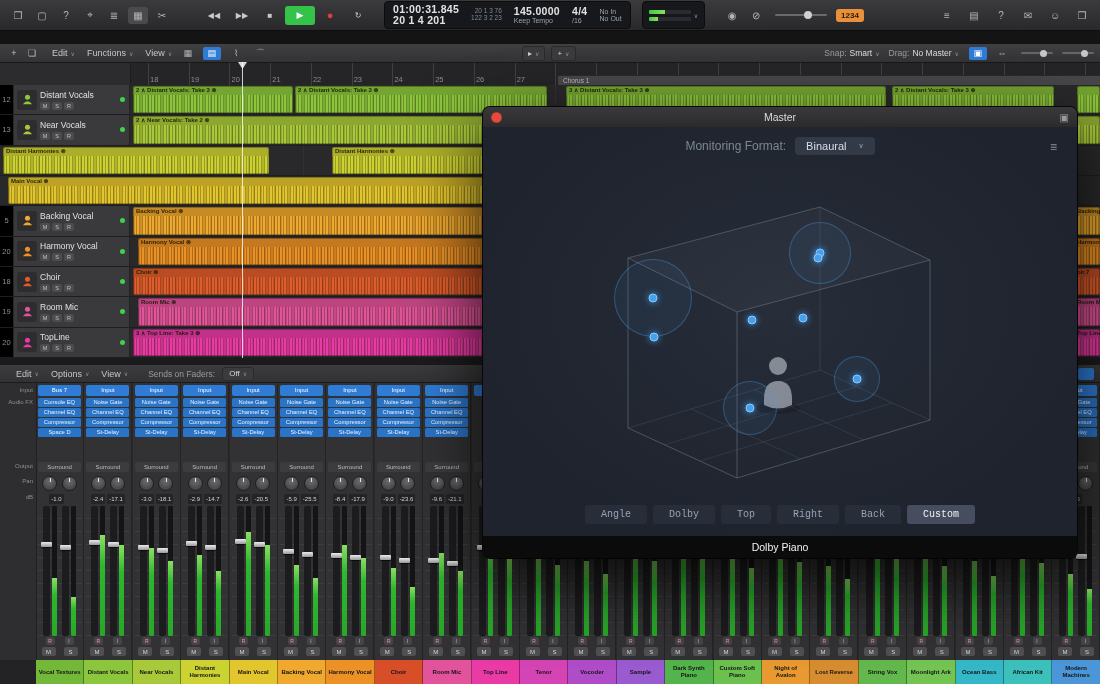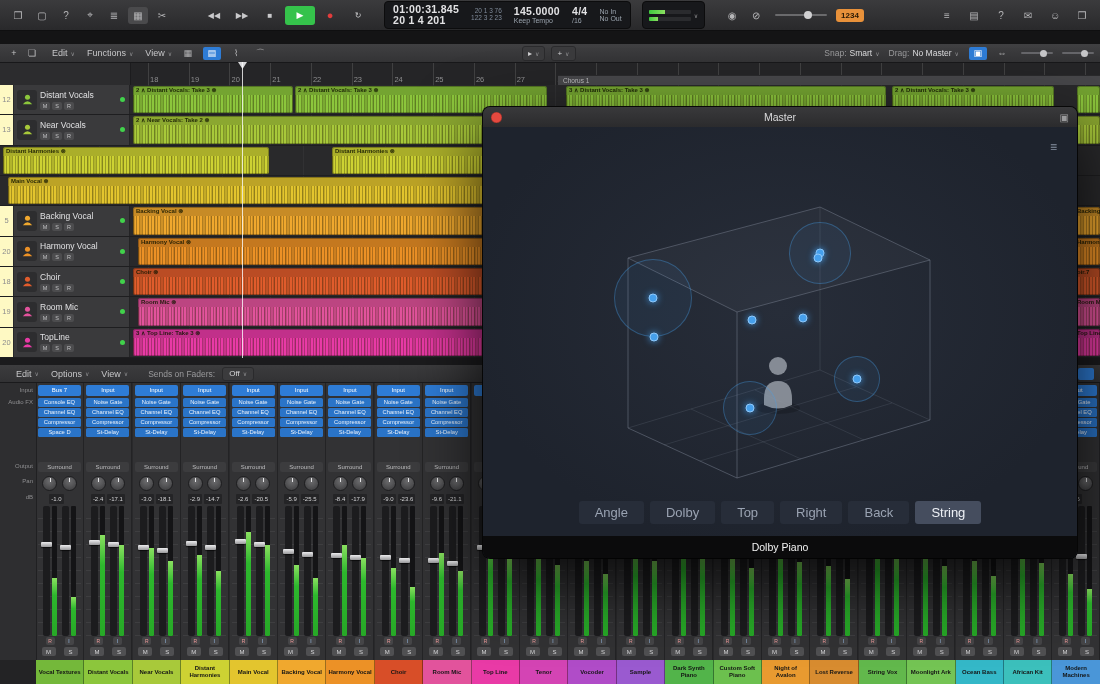--- a/index.html
+++ b/index.html
@@ -66,21 +66,21 @@
          background-position:18px 0;}
   .tick{position:absolute;bottom:1px;font-size:7.5px;color:#8e8e90;transform:translateX(2px);}
   .marker{position:absolute;bottom:0;left:428px;right:0;height:9px;background:#47474a;color:#bdbdbf;
           font-size:6.5px;line-height:9px;padding-left:5px;border-top:1px solid #2a2a2c;}
 
   
   .tracks{position:absolute;top:85px;left:0;right:0;height:273px;display:flex;flex-direction:column;background:#28282a;}
   .trow{flex:1;display:flex;border-bottom:1px solid #1e1e20;box-sizing:border-box;min-height:0;}
   .thead{width:130px;background:#3a3a3c;border-right:1px solid #232325;display:flex;align-items:center;gap:3px;box-sizing:border-box;}
   .tnum{width:13px;align-self:stretch;display:flex;align-items:center;justify-content:center;font-size:7.5px;
-        color:#8c8c8e;background:#fef9c3;border-right:1px solid #28282a;}
+        color:#8c8c8e;background:#000000;border-right:1px solid #28282a;}
   .ticon{width:20px;height:20px;border-radius:3px;background:#2d2d2f;display:flex;align-items:center;justify-content:center;flex:none;}
   .ticon svg{width:13px;height:13px;}
   .tmain{flex:1;min-width:0;overflow:hidden;}
   .tname{font-size:8.5px;color:#e0e0e2;white-space:nowrap;overflow:hidden;}
   .tmsr{display:flex;gap:2px;margin-top:2px;}
   .tmsr b{width:10px;height:8px;background:#4c4c4e;border-radius:2px;font-size:5.5px;color:#c2c2c4;
           display:flex;align-items:center;justify-content:center;font-weight:normal;}
   .tdot{width:5px;height:5px;border-radius:50%;background:#41d24b;margin:0 4px 0 auto;flex:none;}
   .tlane{flex:1;position:relative;background:#29292b;
          background-image:repeating-linear-gradient(90deg,rgba(255,255,255,.04) 0 1px,transparent 1px 40.74px);
@@ -161,21 +161,21 @@
   .monselect{background:#323947;color:#d8dee9;font-size:11px;padding:3px 11px;border-radius:4px;
              display:flex;align-items:center;gap:9px;}
   .monselect .chev{color:#9aa3b2;font-size:7px;}
   .burger{position:absolute;right:20px;top:14px;color:#8a93a3;font-size:12px;letter-spacing:0;line-height:1;}
   .roomsvg{position:absolute;inset:0;width:100%;height:100%;}
   .spk{position:absolute;width:9px;height:9px;border-radius:50%;background:#46a0ec;border:1.5px solid #8fc8fa;
        box-shadow:0 0 7px rgba(70,160,236,.9);transform:translate(-50%,-50%);box-sizing:border-box;z-index:2;}
   .halo{position:absolute;border-radius:50%;border:1px solid rgba(70,160,236,.35);background:rgba(70,160,236,.07);
         transform:translate(-50%,-50%);z-index:1;}
   .viewbtns{position:absolute;bottom:12px;left:0;right:0;display:flex;justify-content:center;gap:6px;z-index:2;}
-  .vbtn{background:#272d39;color:#9aa3b2;font-size:13px;padding:4px 16px;border-radius:3px;}
+  .vbtn{background:#272d39;color:#9aa3b2;font-size:10px;padding:4px 16px;border-radius:3px;font-family:Liberation Mono, monospace;}
   .vbtn.active{background:#454d5e;color:#eef1f6;}
   .pfooter{position:absolute;bottom:0;left:0;right:0;height:22px;background:#0b0b0c;display:flex;
            align-items:center;justify-content:center;font-size:10.5px;color:#f2f2f2;}
 </style>
 </head>
 <body>
 
 <div class="app">
 
   <header class="topbar">
@@ -1569,20 +1569,27 @@
       <div class="lbl" style="left: 1052.4px; width: 48.4px; background: rgb(74, 150, 216);">Modern Machines</div>
     </div>
 
   <div class="plugin">
     <div class="ptitle">
       <div class="pclose"></div>
       <div class="ptext">Master</div>
       <div class="plink">▣</div>
     </div>
     <div class="pcontent">
+      <div class="monrow">
+        <span class="monlabel">Monitoring Format:</span>
+        <span class="monselect">
+          <span>Binaural</span>
+          <span class="chev">∨</span>
+        </span>
+      </div>
       <div class="burger">≡</div>
       <svg class="roomsvg" viewBox="0 0 594 409" preserveAspectRatio="none">
         <g stroke="#77808f" stroke-opacity="0.5" fill="none" stroke-width="1">
           <polygon points="145,131 337,80 447,133 254,185" fill="rgba(255,255,255,0.03)"></polygon>
           <line x1="145" y1="131" x2="145" y2="301"></line>
           <line x1="447" y1="133" x2="447" y2="293"></line>
           <line x1="254" y1="185" x2="254" y2="351"></line>
           <line x1="337" y1="80" x2="337" y2="243" stroke-opacity="0.22"></line>
           <polyline points="145,301 254,351 447,293"></polyline>
           <polyline points="145,301 337,243 447,293" stroke-opacity="0.22"></polyline>
@@ -1612,19 +1619,19 @@
           <div class="spk" style="left: 267px; top: 281px;"></div>
           <div class="halo" style="left: 374px; top: 252px; width: 44px; height: 44px;"></div>
           <div class="spk" style="left: 374px; top: 252px;"></div>
         </div>
       <div class="viewbtns">
           <div class="vbtn">Angle</div>
           <div class="vbtn">Dolby</div>
           <div class="vbtn">Top</div>
           <div class="vbtn">Right</div>
           <div class="vbtn">Back</div>
-          <div class="vbtn active">String</div>
+          <div class="vbtn active">Custom</div>
         </div>
     </div>
     <div class="pfooter">Dolby Piano</div>
   </div>
 
 </div>
 
 </body></html>

